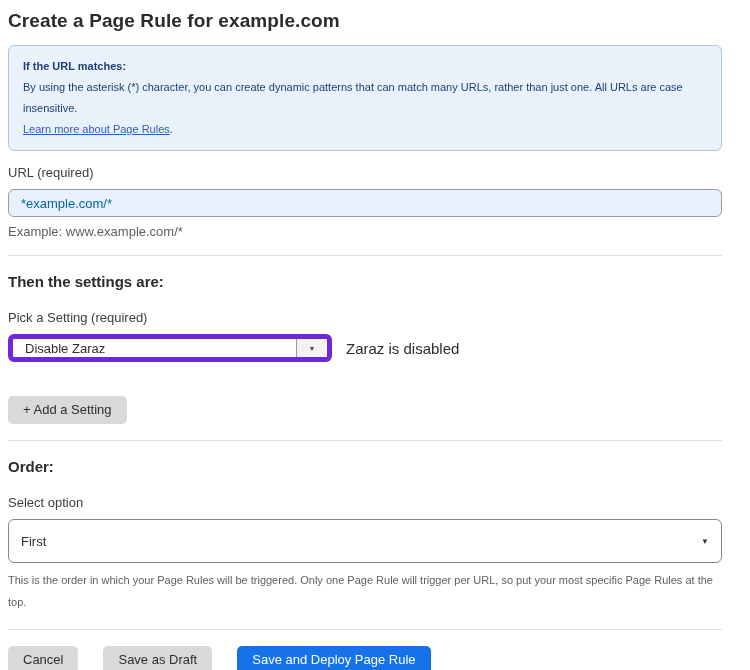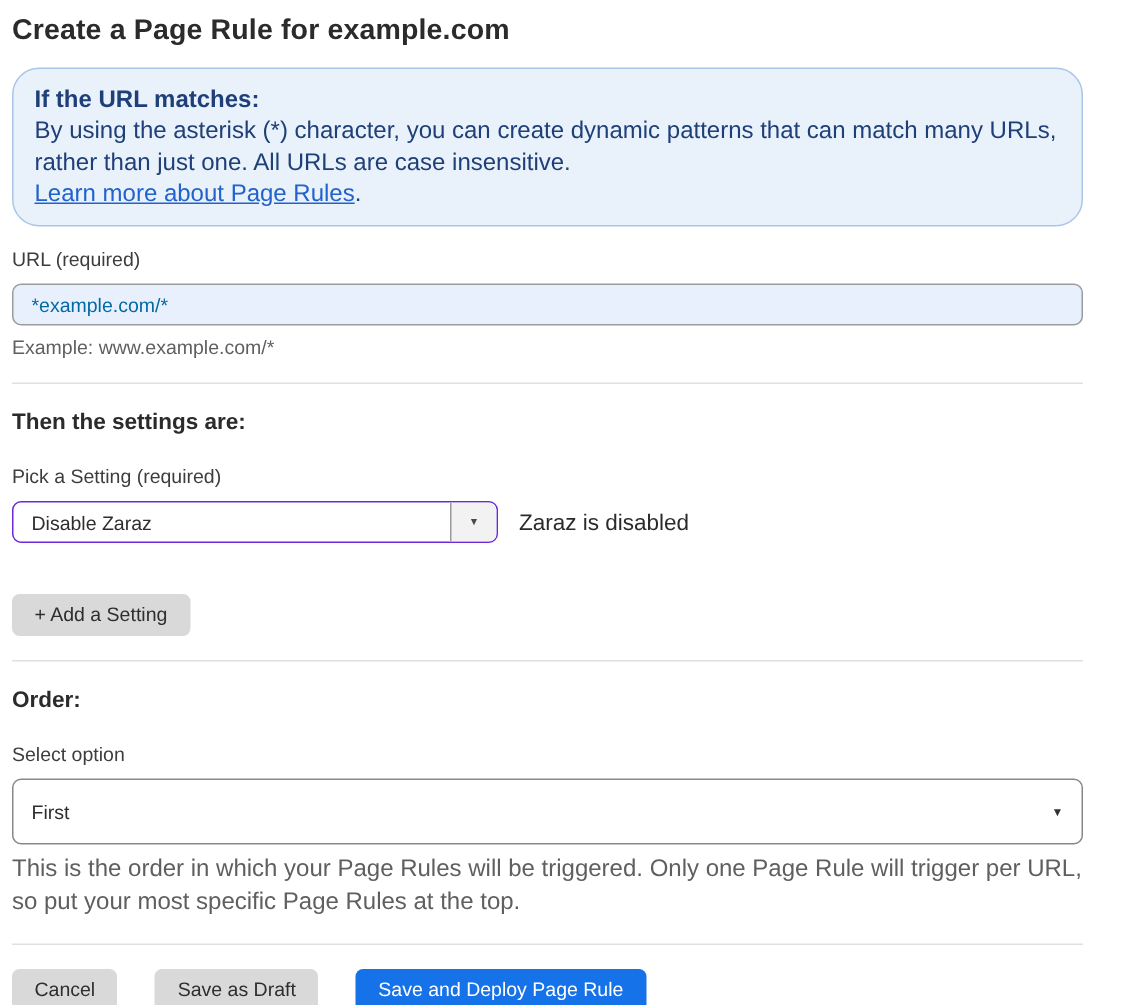--- a/index.html
+++ b/index.html
@@ -10,37 +10,37 @@
   *{box-sizing:border-box;}
   html,body{margin:0;padding:0;}
   body{
     width:750px;height:670px;background:#ffffff;
     font-family:"Liberation Sans",sans-serif;color:#2e2e2e;
   }
   .page{padding:10px 28px 0 8px;}
   h1.page-title{font-size:19px;font-weight:bold;color:#2b2b2b;margin:0 0 13px 0;letter-spacing:.1px;}
   .info-box{
     background:var(--info-bg);border:1px solid var(--info-border);
-    border-radius:18px;padding:10px 14px;color:var(--info-text);
-    font-size:16px;line-height:21px;margin-bottom:14px;
+    border-radius:6px;padding:10px 14px;color:var(--info-text);
+    font-size:11px;line-height:21px;margin-bottom:14px;
   }
   .info-heading{font-weight:bold;}
   .info-link-line a{color:var(--link-blue);text-decoration:underline;}
   .field-label{display:block;font-size:13px;color:#3d3d3d;margin:0 0 9px 0;}
   .url-input{
     display:block;width:100%;height:28px;border:1px solid #9b9b9b;border-radius:6px;
     background:var(--input-bg);font-family:"Liberation Sans",sans-serif;
     font-size:13px;color:#0369a1;padding:0 12px;outline:none;
   }
   .example-text{font-size:13px;color:#5f5f5f;margin:7px 0 0 0;}
   hr.divider{border:none;border-top:1px solid #e0e0e0;margin:16px 0 0 0;}
   h2.section-heading{font-size:15px;font-weight:bold;color:#2b2b2b;margin:17px 0 20px 0;}
   .setting-row{display:flex;align-items:center;margin:0 0 0 0;}
   .dropdown{
-    width:324px;height:28px;border:1px solid #6d28d9;border-radius:6px;
+    width:324px;height:28px;border:5px solid #6d28d9;border-radius:6px;
     background:#ffffff;display:flex;align-items:stretch;cursor:default;overflow:hidden;
   }
   .dropdown-value{flex:1;display:flex;align-items:center;padding:0 12px;font-size:13px;color:#2e2e2e;}
   .dropdown-arrow-box{
     width:31px;background:#f2f2f2;border-left:1px solid #9a9a9a;
     display:flex;align-items:center;justify-content:center;
     font-size:7px;color:#4a4a4a;
   }
   .status-text{font-size:15px;color:#2b2b2b;margin-left:14px;}
   .btn{
@@ -50,21 +50,21 @@
   }
   .btn-gray{background:var(--gray-button);color:#2e2e2e;}
   .btn-blue{background:var(--primary-button);color:#ffffff;}
   .add-setting{margin:34px 0 0 0;}
   .select-full{
     width:100%;height:44px;border:1px solid #888888;border-radius:6px;background:#ffffff;
     display:flex;align-items:center;justify-content:space-between;
     padding:0 12px;font-size:13px;color:#2e2e2e;cursor:default;margin-top:1px;
   }
   .select-arrow{font-size:8px;color:#333333;}
-  .help-text{font-size:16px;line-height:22px;color:#5f5f5f;margin:6px 0 0 0;}
+  .help-text{font-size:11px;line-height:22px;color:#5f5f5f;margin:6px 0 0 0;}
   .button-row{display:flex;gap:25px;margin-top:16px;}
 </style>
 </head>
 <body>
 
 <div class="page">
 
   <h1 class="page-title">Create a Page Rule for example.com</h1>
 
   <div class="info-box">

